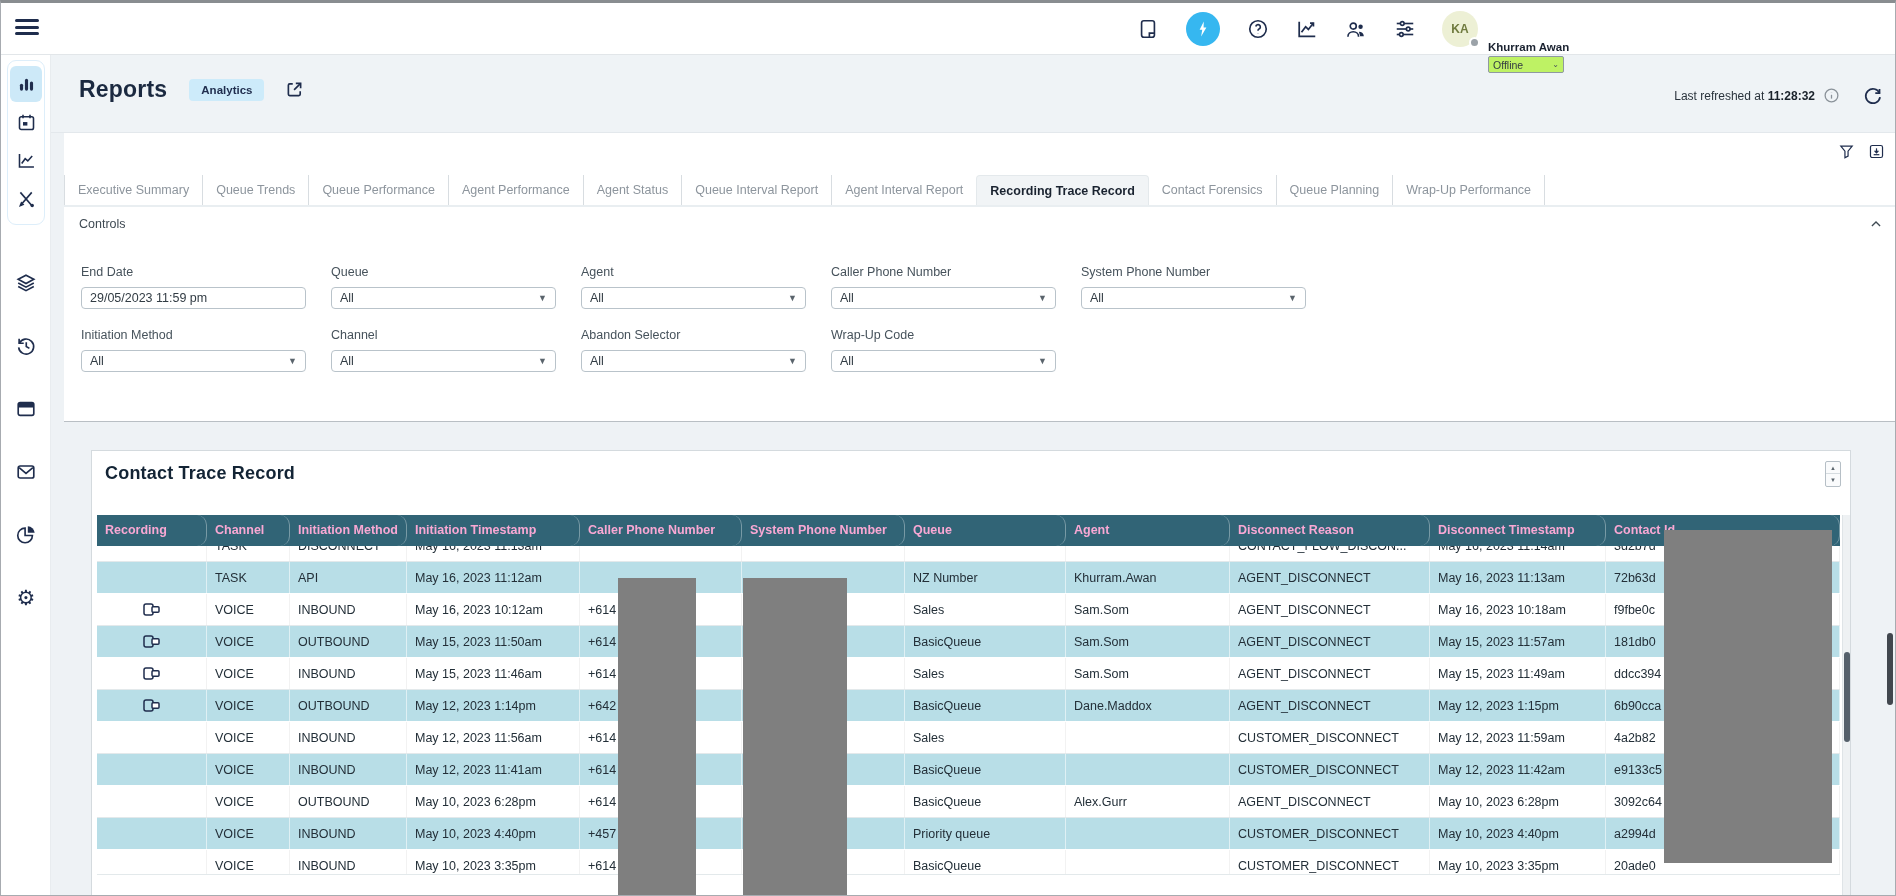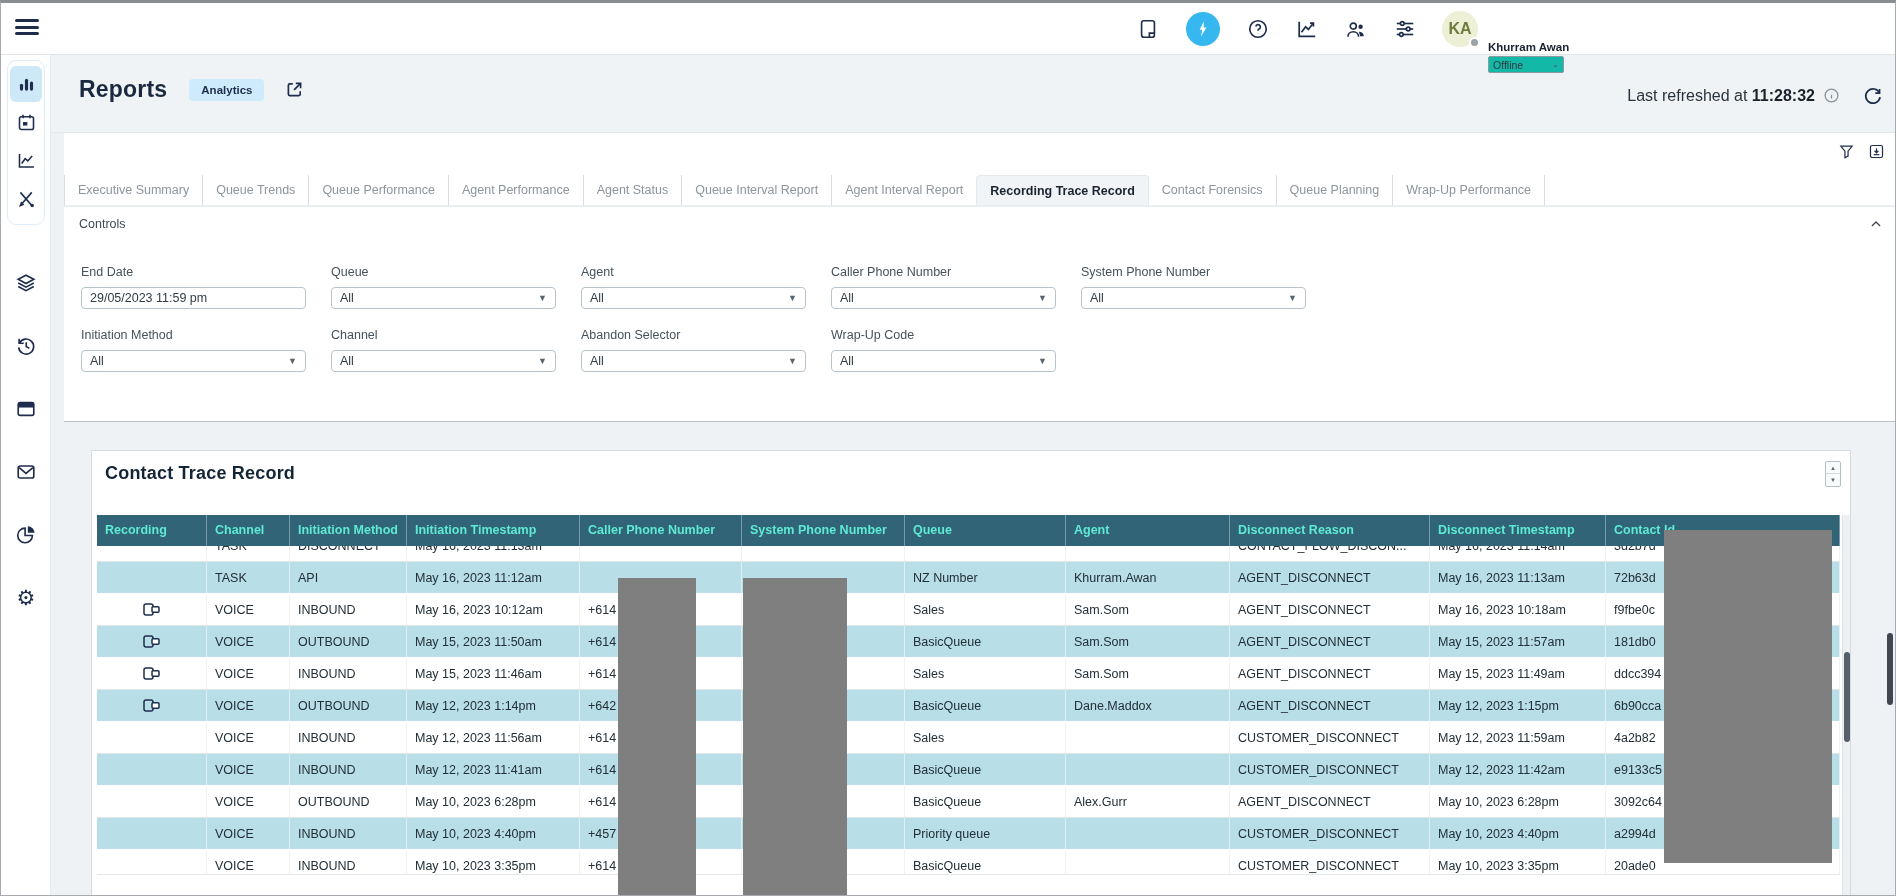--- a/index.html
+++ b/index.html
@@ -10,45 +10,45 @@
 
   
   .topbar { position:absolute; left:0; top:0; width:1896px; height:52px; background:#fff; border-bottom:1px solid #e2e6e9; z-index:5; }
   .hamburger { position:absolute; left:14px; top:16px; width:24px; height:18px; cursor:pointer; }
   .hamburger i { display:block; height:3px; background:#1f2d4d; border-radius:2px; margin-bottom:3.5px; }
   .tb-icons { position:absolute; left:1136px; top:0; height:52px; display:flex; align-items:center; gap:27px; }
   .tb-ic { width:22px; height:22px; display:flex; align-items:center; justify-content:center; }
   .flash-circle { width:34px; height:34px; border-radius:50%; background:#36b7f0; display:flex; align-items:center; justify-content:center; }
   .user-block { position:absolute; left:1441px; top:8px; display:flex; }
   .avatar { position:relative; width:36px; height:36px; border-radius:50%; background:#edf0d5; display:flex; align-items:center; justify-content:center;
-            font-size:16px; font-weight:bold; color:#6f7a3e; }
+            font-size:12px; font-weight:bold; color:#6f7a3e; }
   .status-dot { position:absolute; right:-2px; bottom:-1px; width:11px; height:11px; border-radius:50%; background:#9ba2a8; border:2px solid #fff; }
   .user-meta { margin-left:10px;margin-top:29px; }
   .user-name { font-size:11.5px; font-weight:bold; color:#1a2230; margin-top:1px; }
-  .status-select { margin-top:3px; width:76px; height:17px; border:1px solid #8f99a1; border-radius:2px; background:#14b8a6;
+  .status-select { margin-top:3px; width:76px; height:17px; border:1px solid #8f99a1; border-radius:2px; background:#bef264;
                    font-size:10.5px; color:#323a42; display:flex; align-items:center; justify-content:space-between; padding:0 4px; cursor:pointer; }
   .status-select .chev { font-size:8px; color:#4a545c; }
 
   
   .sidebar { position:absolute; left:0; top:52px; width:50px; height:844px; background:#fff; border-right:1px solid #e8ecef; z-index:4; }
   .side-group { position:absolute; left:6px; top:5px; width:38px; border:1px solid #ddeefa; border-radius:9px; padding:3px 0 6px 0; background:#fff; }
   .side-item { width:32px; height:36px; margin:2px auto; border-radius:6px; display:flex; align-items:center; justify-content:center; cursor:pointer; }
   .side-item.active { background:#cde9f8; }
   .side-lower { position:absolute; left:6px; top:210px; width:38px; }
   .side-lower .side-item { margin:0 auto 27px auto; }
   .gear-glyph { font-family:"DejaVu Sans", sans-serif; font-size:21px; color:#1f2d4d; line-height:1; }
 
   
   .band { position:absolute; left:50px; top:52px; width:1846px; height:78px; background:#eff3f6; border-bottom:1px solid #e3e8ec; }
   .reports-row { position:absolute; left:28px; top:21px; display:flex; align-items:center; }
   .page-title { font-size:23px; font-weight:bold; color:#1b2940; letter-spacing:0.2px; }
   .badge { margin-left:22px; background:#cdebfa; color:#1f2d4d; font-size:11.5px; font-weight:bold; padding:5px 12px; border-radius:4px; }
   .ext-link { margin-left:20px; cursor:pointer; }
   .refresh-area { position:absolute; right:14px; top:30px; display:flex; align-items:center; }
-  .refresh-text { font-size:16px; color:#2a333c; }
+  .refresh-text { font-size:12px; color:#2a333c; }
   .refresh-text b { font-weight:bold; color:#1a222b; }
   .info-ic { margin-left:8px; }
   .sync-ic { margin-left:22px; cursor:pointer; }
 
   
   .content { position:absolute; left:50px; top:130px; width:1846px; height:766px; background:#eef2f5; }
   .panel { position:absolute; left:13px; top:0; width:1833px; height:289px; background:#fff; }
   .toolbar-icons { position:absolute; right:12px; top:10px; display:flex; gap:13px; }
   .toolbar-icons > div { cursor:pointer; }
 
@@ -77,21 +77,21 @@
   
   .card { position:absolute; left:40px; top:317px; width:1760px; height:457px; background:#fff; border:1px solid #d4dade; }
   .card-title { position:absolute; left:13px; top:12px; font-size:18px; font-weight:bold; color:#132435; letter-spacing:0.2px; }
   .spinner { position:absolute; right:9px; top:10px; width:16px; height:26px; border:1px solid #b6bfc6; background:#fafbfc; border-radius:2px; cursor:pointer; }
   .spinner .up,.spinner .dn { height:12px; display:flex; align-items:center; justify-content:center; font-size:6px; color:#5c666e; }
   .spinner .up { border-bottom:1px solid #d6dce0; }
 
   .ttable { position:absolute; left:5px; top:64px; width:1743px; }
   .trow { display:flex; width:1743px; }
   .trow.thead { background:#316476; height:31px; }
-  .thead .tcell { color:#5eead4; font-weight:bold; border-right:1px solid rgba(255,255,255,0.35); line-height:31px; }
+  .thead .tcell { color:#f9a8d4; font-weight:bold; border-right:1px solid rgba(255,255,255,0.35); line-height:31px;border-radius:10px; }
   .tcell { font-size:12.5px; color:#232f38; padding:0 8px; line-height:32px; height:100%; overflow:hidden; white-space:nowrap; border-right:1px solid rgba(0,0,0,0.05); }
   .trow.body { height:32px; background:#fff; border-bottom:1px solid #e3e9eb; }
   .trow.body.blue { background:#b8dee7; border-bottom:1px solid #fff; }
   .trow.body.blue .tcell { border-right:1px solid rgba(255,255,255,0.55); }
   .trow.clipped { height:16px; }
   .trow.clipped .tcell { line-height:32px; }
   .trow.clipped .tcell > span { display:block; margin-top:-16px; }
   .trow.last { height:25px; }
   .rec-wrap { display:flex; align-items:center; justify-content:center; height:100%; }
 

